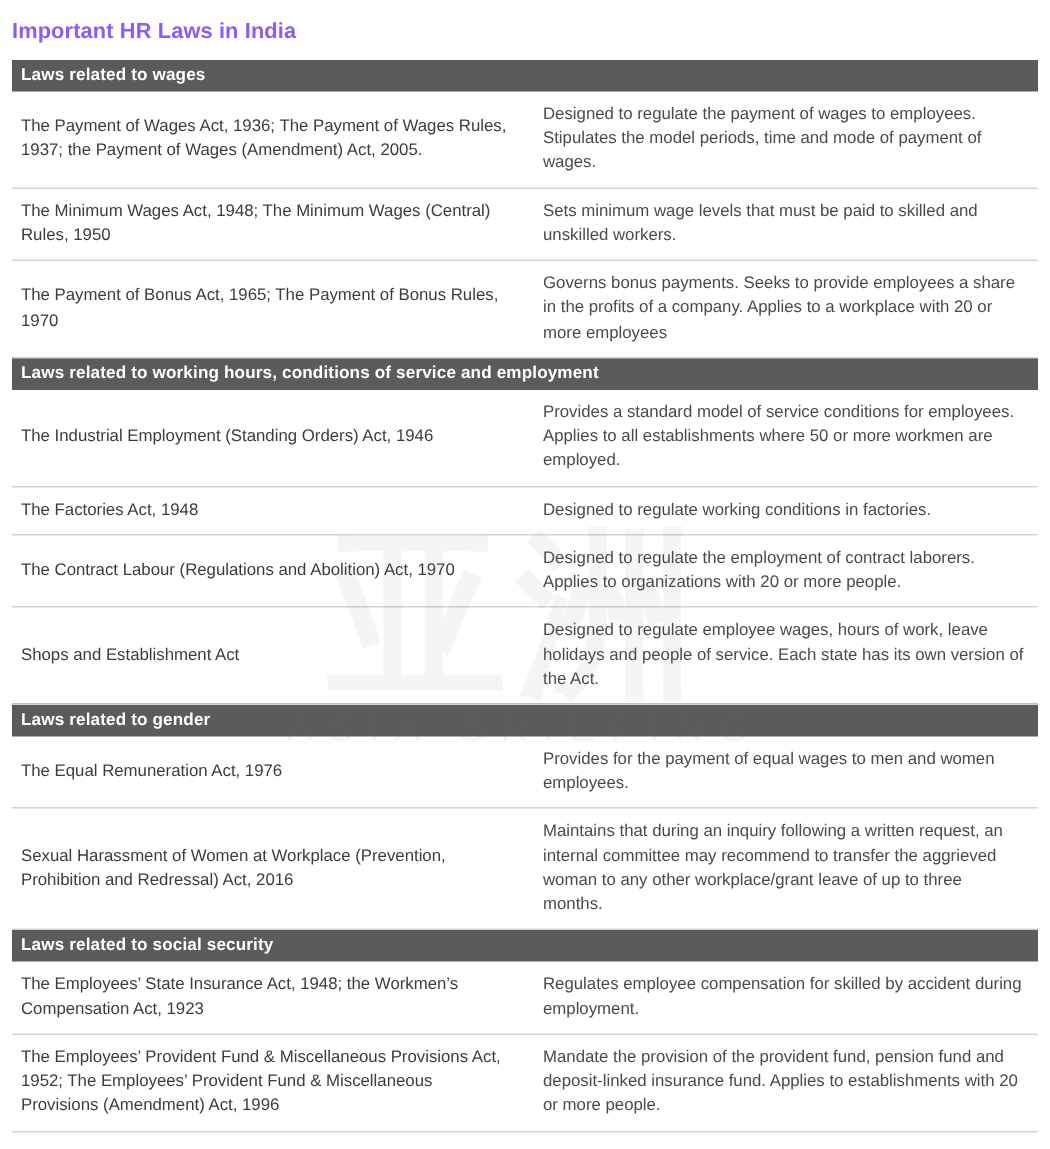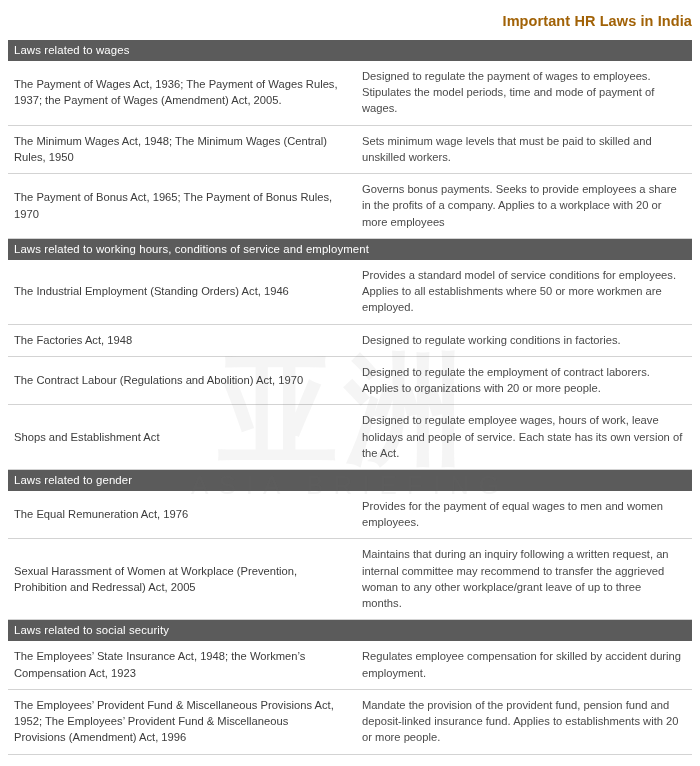--- a/index.html
+++ b/index.html
@@ -16,36 +16,36 @@
   }
   .page {
     position: relative;
     width: 700px;
     height: 766px;
     box-sizing: border-box;
     padding: 0 8px;
     overflow: hidden;
   }
   .title {
-    text-align: right;
+    text-align: left;
     font-size: 14.5px;
     font-weight: bold;
-    color: #a16207;
+    color: #8b5cf6;
     padding: 13px 0 11px 0;
     letter-spacing: 0.1px;
   }
   .table {
     width: 100%;
     border-collapse: collapse;
     table-layout: fixed;
   }
   .section-head td {
     background: #5b5b5b;
     color: #ffffff;
-    font-weight: normal;
+    font-weight: bold;
     font-size: 11.4px;
     padding: 4px 5px 5px 6px;
     letter-spacing: 0.1px;
     border: 0;
     margin-left: 27px;
   }
   .row td {
     vertical-align: middle;
     font-size: 11.2px;
     line-height: 1.45;
@@ -140,21 +140,21 @@
       </tr>
 
       <tr class="section-head">
         <td colspan="2">Laws related to gender</td>
       </tr>
       <tr class="row">
         <td>The Equal Remuneration Act, 1976</td>
         <td class="desc">Provides for the payment of equal wages to men and women employees.</td>
       </tr>
       <tr class="row">
-        <td>Sexual Harassment of Women at Workplace (Prevention, Prohibition and Redressal) Act, 2005</td>
+        <td>Sexual Harassment of Women at Workplace (Prevention, Prohibition and Redressal) Act, 2016</td>
         <td class="desc">Maintains that during an inquiry following a written request, an internal committee may recommend to transfer the aggrieved woman to any other workplace/grant leave of up to three months.</td>
       </tr>
 
       <tr class="section-head">
         <td colspan="2">Laws related to social security</td>
       </tr>
       <tr class="row">
         <td>The Employees’ State Insurance Act, 1948; the Workmen’s Compensation Act, 1923</td>
         <td class="desc">Regulates employee compensation for skilled by accident during employment.</td>
       </tr>

